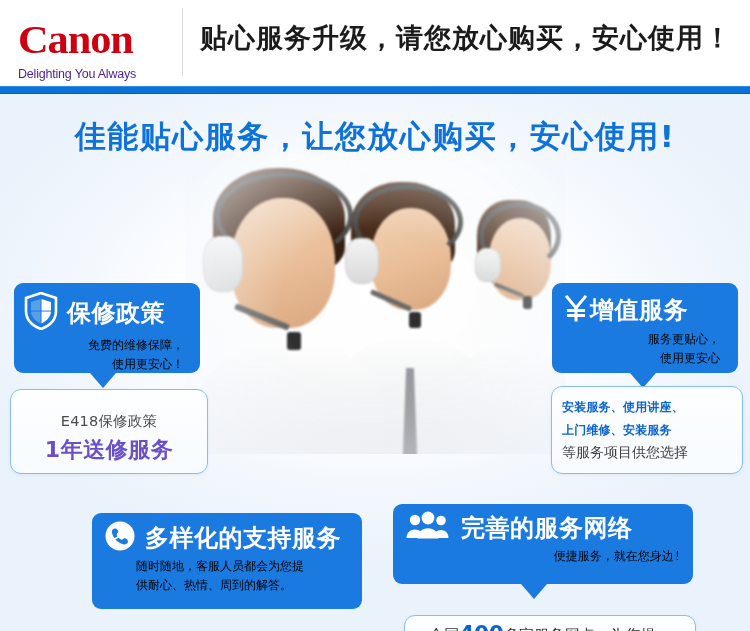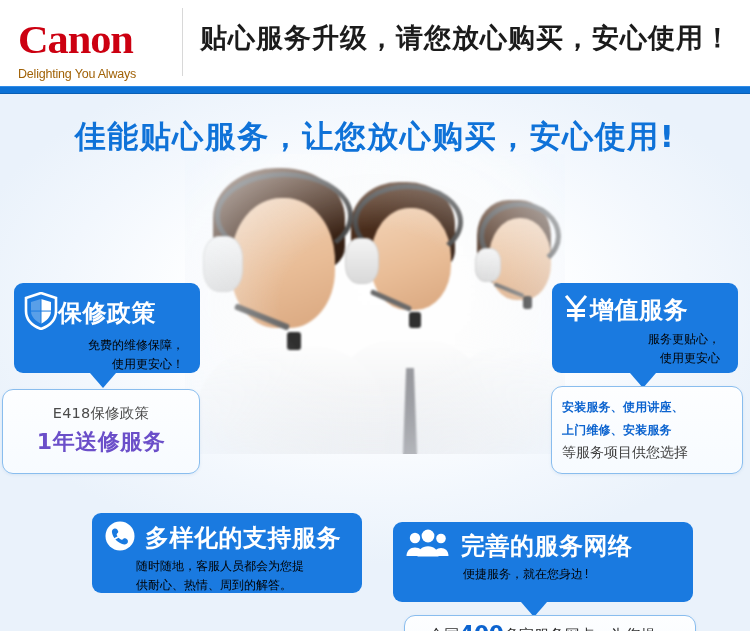--- a/index.html
+++ b/index.html
@@ -40,21 +40,21 @@
     letter-spacing: -1px;
     color: #cc0011;
     font-style: normal;
     transform: scaleX(1.06);
     transform-origin: left center;
   }
   .logo-tagline {
     margin-top: 7px;
     font-size: 12.5px;
     letter-spacing: -0.2px;
-    color: #a16207;
+    color: #4c1d95;
     font-family: "Liberation Sans", sans-serif;
   }
   .logo-divider {
     position: absolute;
     left: 182px; top: 8px;
     width: 1px; height: 68px;
     background: #d8d8d8;
   }
   .header-title {
     position: absolute;
@@ -177,68 +177,69 @@
     font-family: Liberation Mono, monospace;
   }
 
   
   #card-warranty {
     left: 14px; top: 189px;
     width: 186px; height: 90px;
     padding: 9px 10px 0 10px;
   }
   #card-warranty .tail { left: 76px; bottom: -15px; }
-  #card-warranty .row { display: flex; align-items: center; }
+  #card-warranty .row { display: flex; align-items: center; gap: 9px; }
   #card-warranty .card-sub { text-align: right; padding-right: 6px; margin-top: 3px; }
 
   
   #card-value {
     left: 552px; top: 189px;
     width: 186px; height: 90px;
     padding: 9px 10px 0 10px;
   }
   #card-value .tail { left: 78px; bottom: -15px; }
   #card-value .row { display: flex; align-items: center; }
   #card-value .card-sub { text-align: right; padding-right: 8px; margin-top: 3px; }
 
   
   #card-support {
     left: 92px; top: 419px;
-    width: 270px; height: 80px;
+    width: 270px; height: 96px;
     padding: 7px 12px 0 12px;
   }
   #card-support .row { display: flex; align-items: center; gap: 9px; }
   #card-support .card-sub { margin-top: 2px; padding-left: 32px; }
 
   
   #card-network {
-    left: 393px; top: 428px;
+    left: 393px; top: 410px;
     width: 300px; height: 80px;
-    padding: 7px 0 0 12px;
+    padding: 7px 12px 0 12px;
+    text-align: right;
   }
   #card-network .tail { left: 128px; bottom: -15px; }
   #card-network .row { display: flex; align-items: center; gap: 10px; }
   #card-network .card-sub { margin-top: 3px; padding-left: 58px; }
 
   
   .icn { display: block; flex: 0 0 auto; }
 
   
   .callout {
     position: absolute;
     background: linear-gradient(180deg, #fdfeff 0%, #f7fbff 100%);
     border: 1px solid #89bdee;
     border-radius: 11px;
     box-sizing: border-box;
     box-shadow: 0 1px 3px rgba(90,140,190,0.12);
   }
   #callout-warranty {
-    left: 2px; top: 295px;
+    left: 10px; top: 295px;
     width: 198px; height: 85px;
-    padding-top: 14px;
+    padding-top: 22px;
     text-align: center;
   }
   .co-line-small {
     font-size: 14.5px;
     color: #4b4b4b;
     letter-spacing: 0.2px;
     font-family: "DejaVu Sans", "Liberation Sans", sans-serif;
   }
   .co-line-purple {
     margin-top: 4px;

